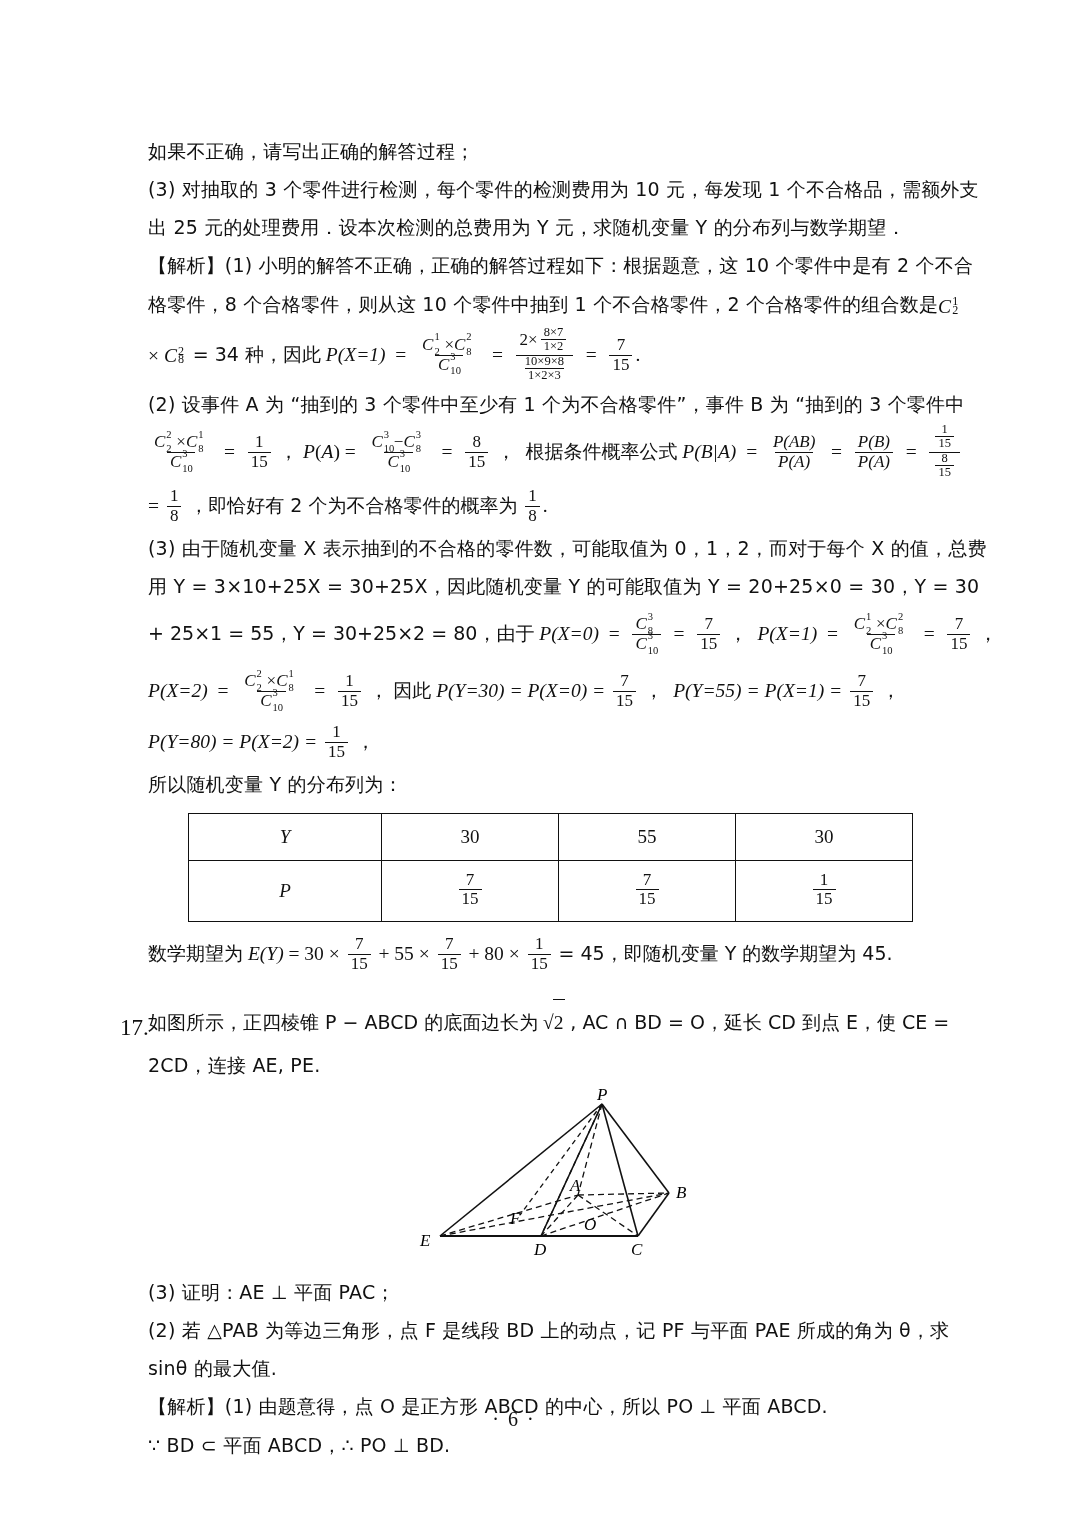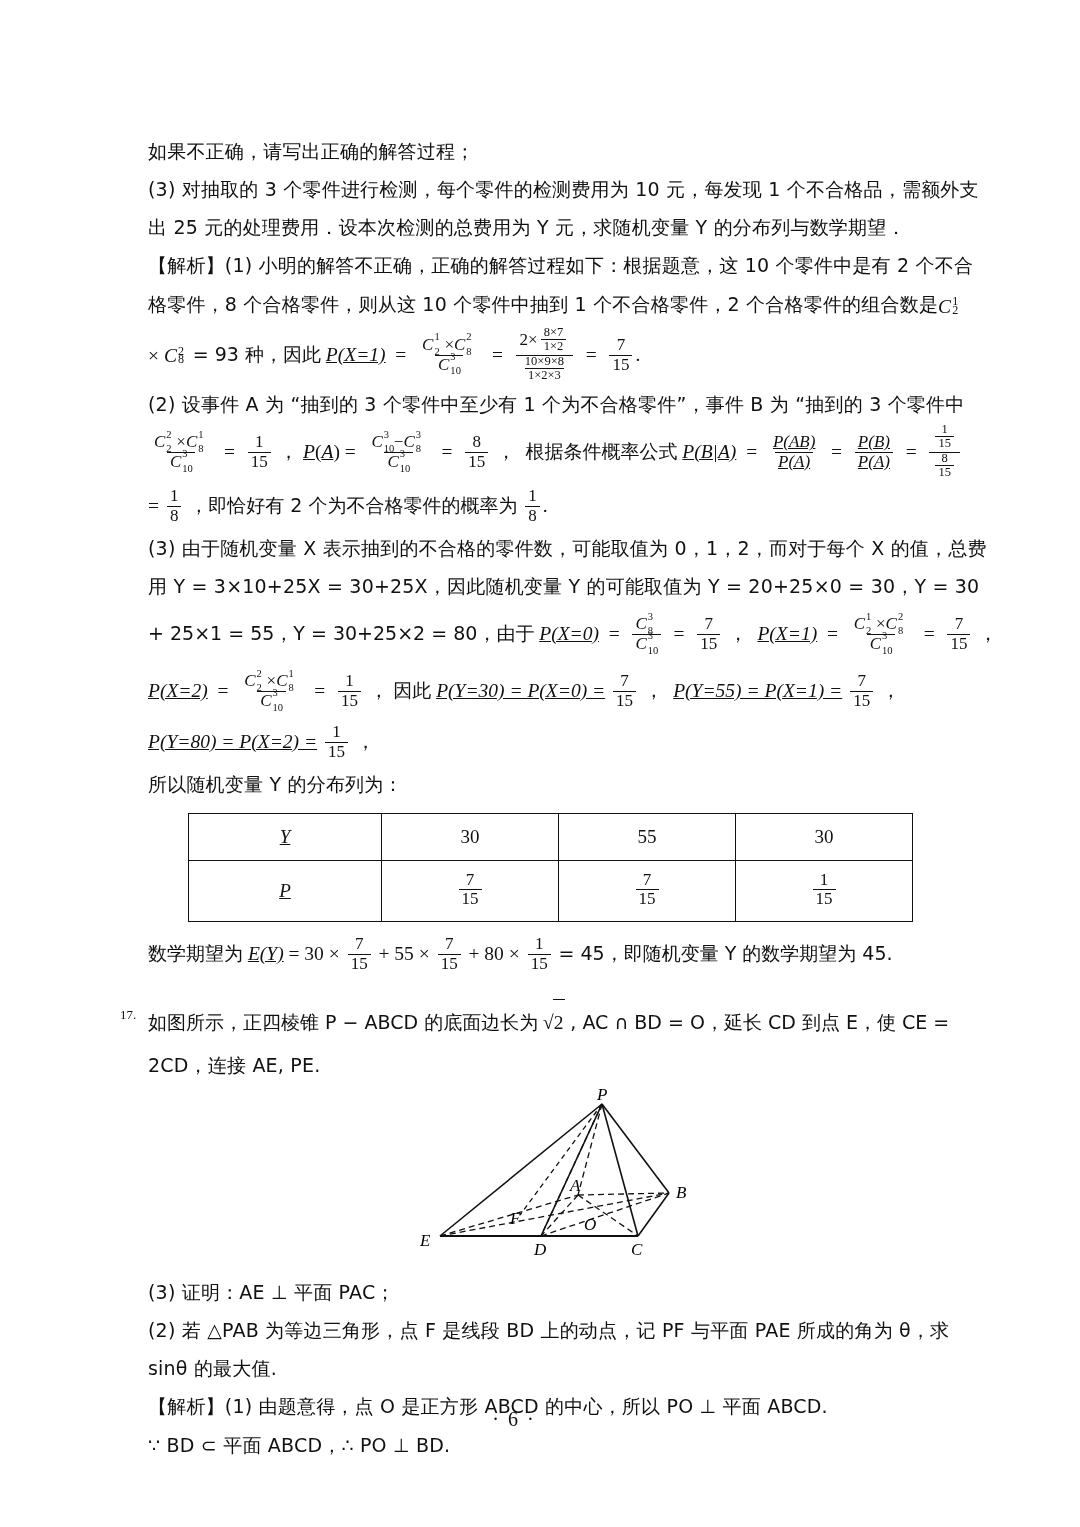--- a/index.html
+++ b/index.html
@@ -9,21 +9,21 @@
     color:#111111;
     position:relative;
     overflow:hidden;
   }
   .page { position:relative; width:1028px; height:1527px; padding:10px; box-sizing:border-box; }
   .content { position:absolute; left:148px; top:132px; width:800px; }
 
   .line { font-size:19.5px; line-height:38px; white-space:nowrap; letter-spacing:0.2px; }
 
   .cn { font-family:"DejaVu Sans","Liberation Sans",sans-serif; font-size:19px; }
-  .it { font-style:italic; font-family:"Liberation Serif",serif;text-decoration:underline; }
+  .it { font-style:italic; font-family:"Liberation Serif",serif; }
 
   
   .math { display:inline-flex; align-items:center; vertical-align:middle; font-family:"Liberation Serif",serif; }
   .frac { display:inline-flex; flex-direction:column; align-items:center; vertical-align:middle;
           margin:0 3px; line-height:1.08; font-size:17px; position:relative; top:-1px; }
   .frac .nu { padding:0 3px; }
   .frac .de { padding:0 3px; border-top:1.2px solid #111; }
   .frac.sm { font-size:14px; }
   .frac.xs { font-size:12.5px; }
   .comb { display:inline-block; position:relative; font-style:italic; padding-right:11px; }
@@ -37,21 +37,21 @@
   table.dist { border-collapse:collapse; width:725px; table-layout:fixed; }
   table.dist td { border:1.4px solid #111; text-align:center; height:44px;
                   font-size:19px; font-family:"Liberation Serif",serif; }
   table.dist tr.prow td { height:58px; }
   table.dist td.c0 { width:190px; }
 
   
   .figwrap { position:relative; width:800px; height:185px; margin-top:4px; }
   .fig { position:absolute; left:250px; top:0; }
   .q17 { position:relative; }
-  .q17 .qnum { position:absolute; left:-28px; top:8px; font-size:13px; }
+  .q17 .qnum { position:absolute; left:-28px; top:16px; font-size:23px; }
   .q17 .qbody { }
   .indent2 { padding-left:28px; }
 
   .pagenum { position:absolute; left:0; right:0; top:1408px; text-align:center;
              font-size:20px; font-family:"Liberation Serif",serif; letter-spacing:2px; }
   .mathline { font-size:19.5px; line-height:46px; white-space:nowrap; }
   .mathline.tall { line-height:56px; }
   .gap { height:6px; }
 </style>
 </head>
@@ -67,21 +67,21 @@
     <div class="line cn">出 25 元的处理费用．设本次检测的总费用为 Y 元，求随机变量 Y 的分布列与数学期望．</div>
 
     <div class="line"><span class="cn">【解析】</span><span class="cn">(1) 小明的解答不正确，正确的解答过程如下：根据题意，这 10 个零件中是有 2 个不合</span></div>
 
     <div class="line"><span class="cn">格零件，8 个合格零件，则从这 10 个零件中抽到 1 个不合格零件，2 个合格零件的组合数是</span><span class="math">
           <span class="comb">C<sup>1</sup><sub>2</sub></span>
         </span></div>
 
     <div class="mathline tall">
       <span class="math">×&nbsp;<span class="comb">C<sup>2</sup><sub>8</sub></span></span>
-      <span class="cn">= 93 种，因此</span>
+      <span class="cn">= 34 种，因此</span>
       <span class="it">P(X=1)</span>
       <span>&nbsp;=&nbsp;</span>
       <span class="frac">
         <span class="nu"><span class="comb">C<sup>1</sup><sub>2</sub></span>×<span class="comb">C<sup>2</sup><sub>8</sub></span></span>
         <span class="de"><span class="comb">C<sup>3</sup><sub>10</sub></span></span>
       </span>
       <span>&nbsp;=&nbsp;</span>
       <span class="frac">
         <span class="nu"><span>2</span>×<span class="frac xs">
               <span class="nu">8×7</span>

